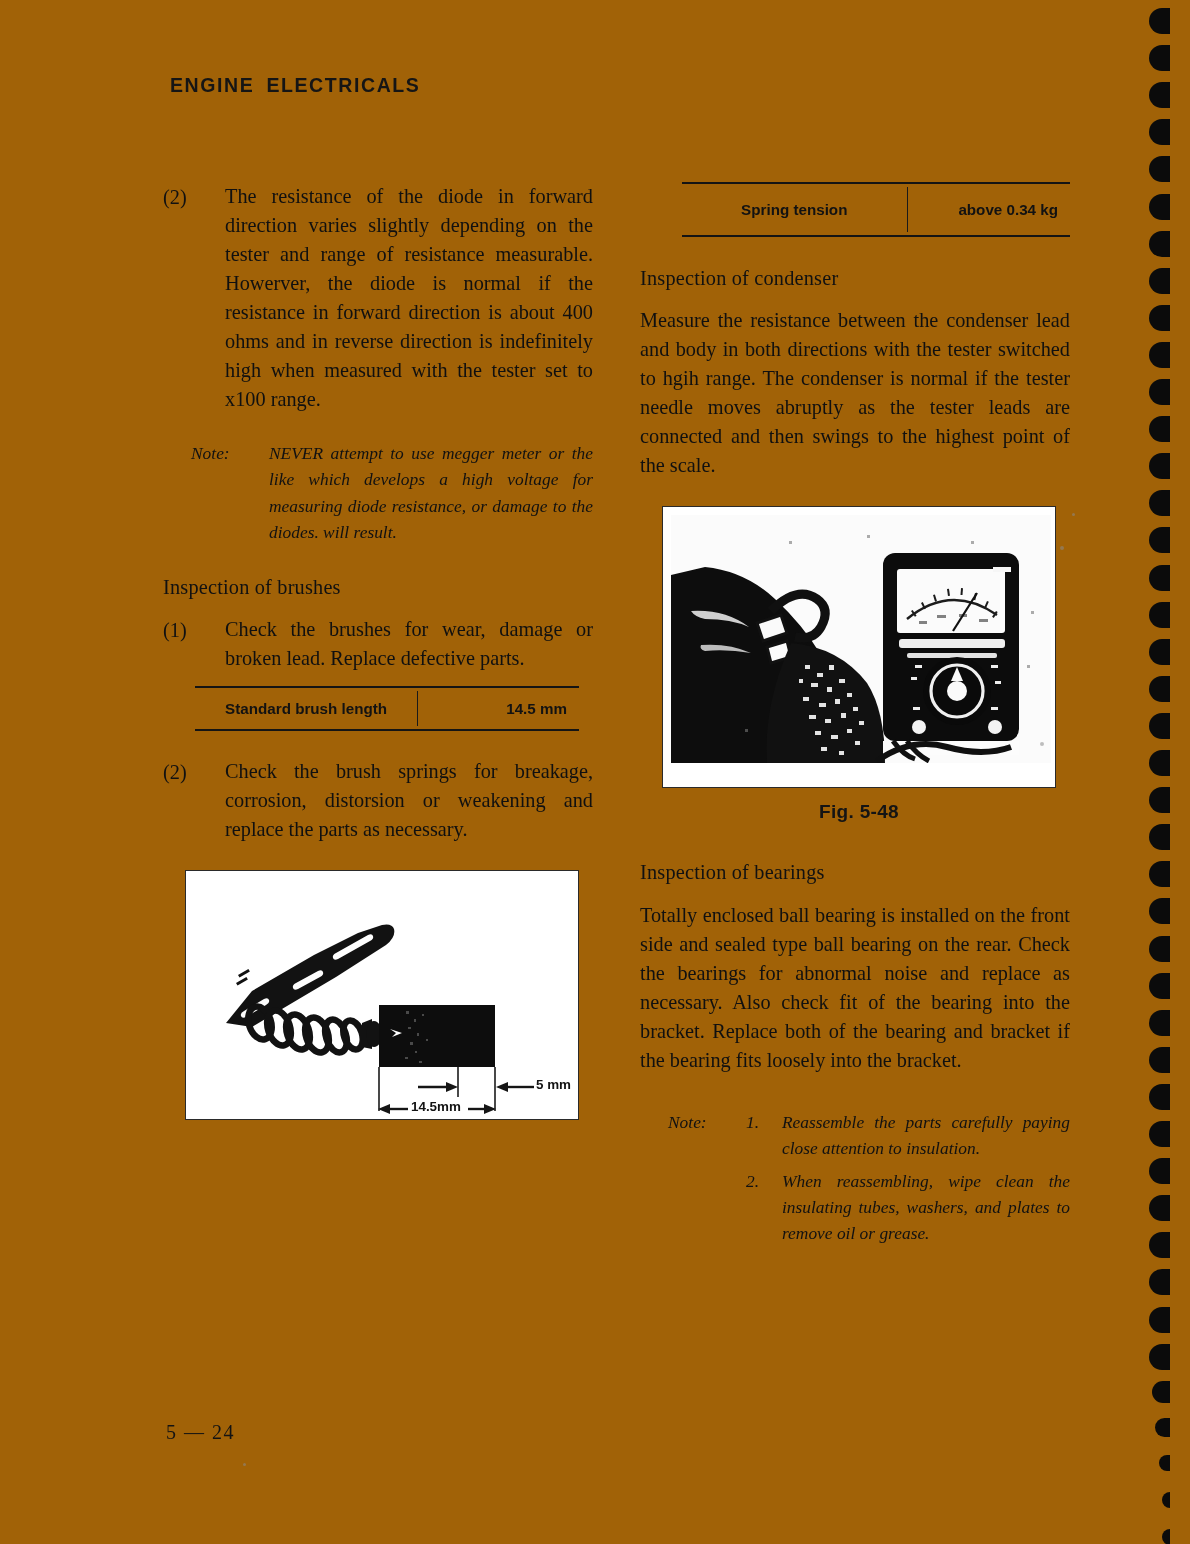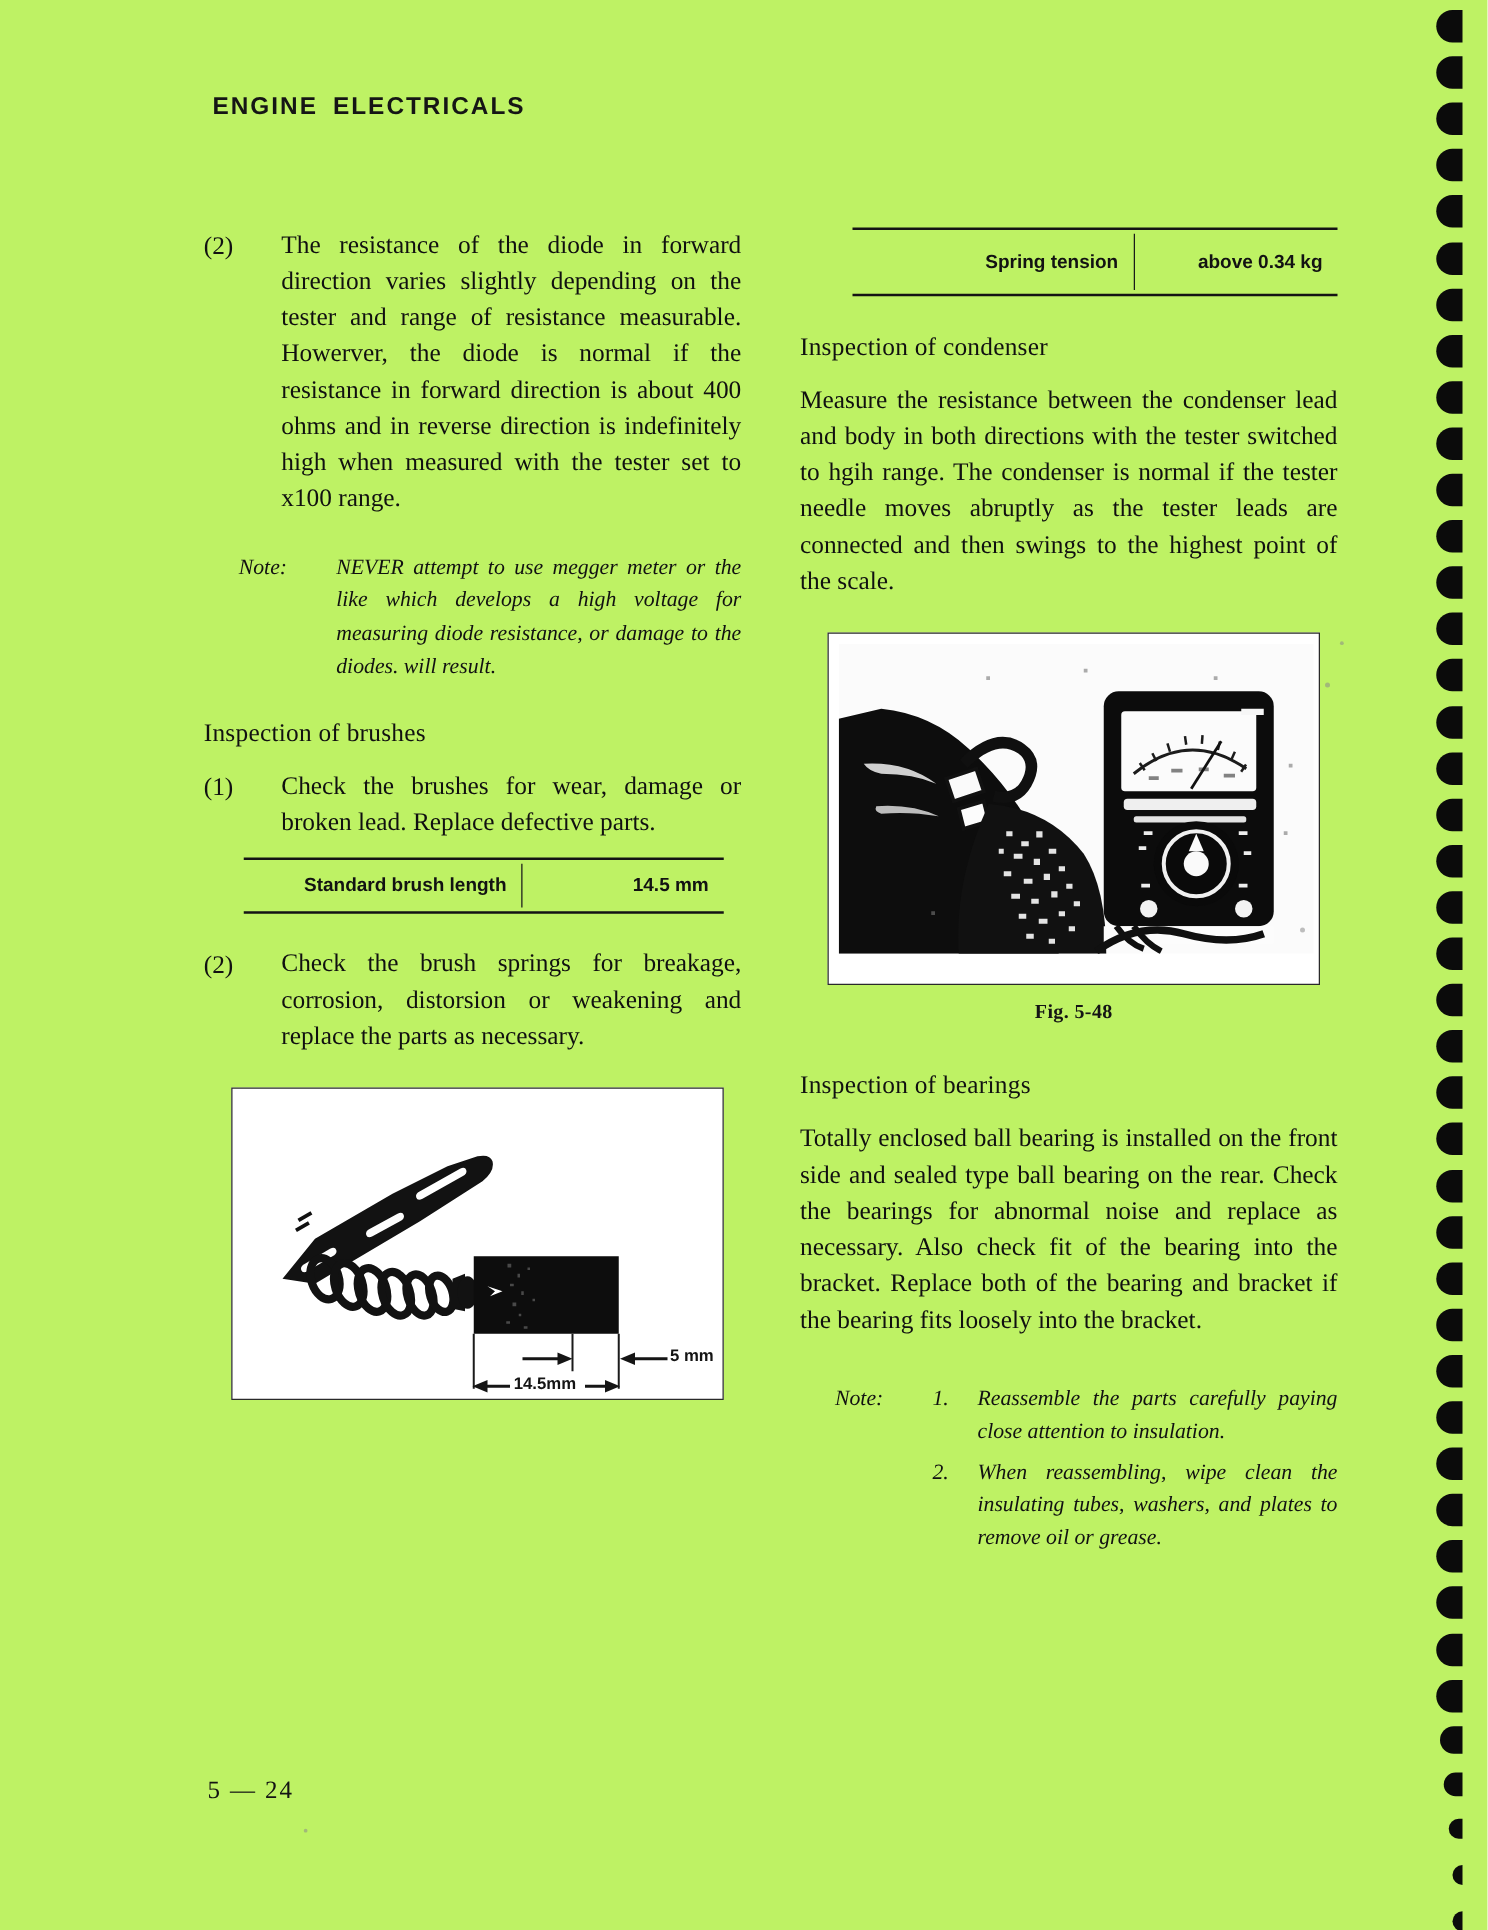--- a/index.html
+++ b/index.html
@@ -13,21 +13,21 @@
     position: relative;
     overflow: hidden;
     font-family: "Liberation Serif", serif;
     color: #111111;
   }
 
   
   #page {
     position: absolute;
     inset: 0;
-    background: #bef264;
+    background: #a16207;
   }
 
   
   #binding {
     position: absolute;
     top: 0;
     right: 0;
     width: 60px;
     height: 1544px;
     z-index: 5;
@@ -132,21 +132,21 @@
     border-collapse: collapse;
     font-family: "Liberation Sans", sans-serif;
     font-size: 15.2px;
     font-weight: 700;
     color: #121212;
   }
   .spec td {
     padding: 9px 12px;
     border: none;
   }
-  .spec .lbl { text-align: right; }
+  .spec .lbl { text-align: center; }
   .spec .val { text-align: right; width: 42%; }
   .spec tr + tr td { border-top: 1.6px solid #1a1a1a; }
   .spec .divider {
     border-left: 1.6px solid #1a1a1a;
   }
   .table-wrap {
     position: relative;
     padding: 5px 0;
   }
   .table-wrap::before,
@@ -163,22 +163,22 @@
 
   
   .figbox {
     position: relative;
     border: 1.5px solid #2a2a2a;
     background: #ffffff;
     overflow: hidden;
   }
   .figcap {
     text-align: center;
-    font-family: Liberation Serif, serif;
-    font-size: 16px;
+    font-family: Liberation Sans, sans-serif;
+    font-size: 19px;
     font-weight: 700;
     letter-spacing: 0.3px;
     margin-top: 13px;
     color: #141414;
   }
 
   
   #fig47-box { height: 248px; }
   #fig48-box { height: 264px; padding: 8px; border-width: 1.6px; }
 

